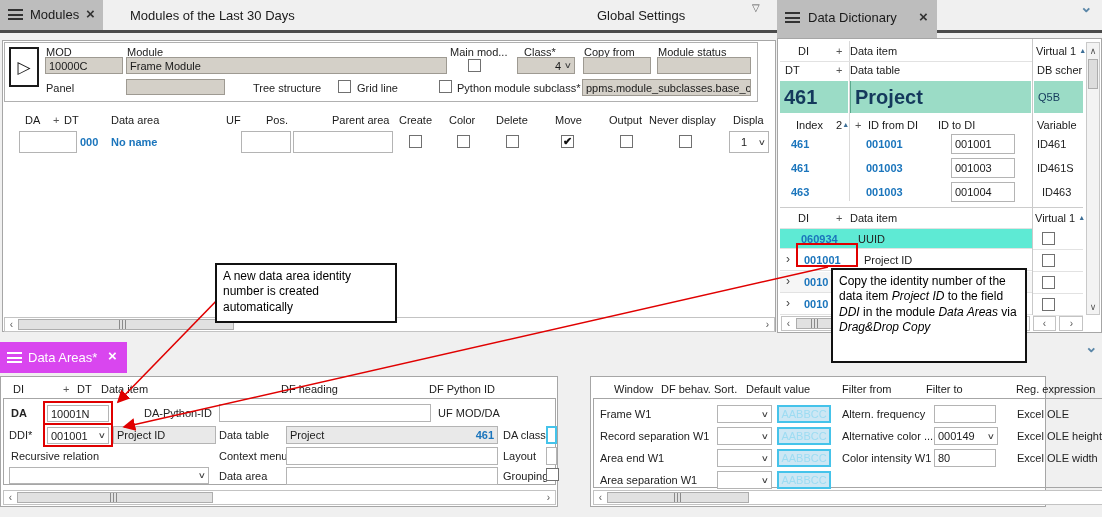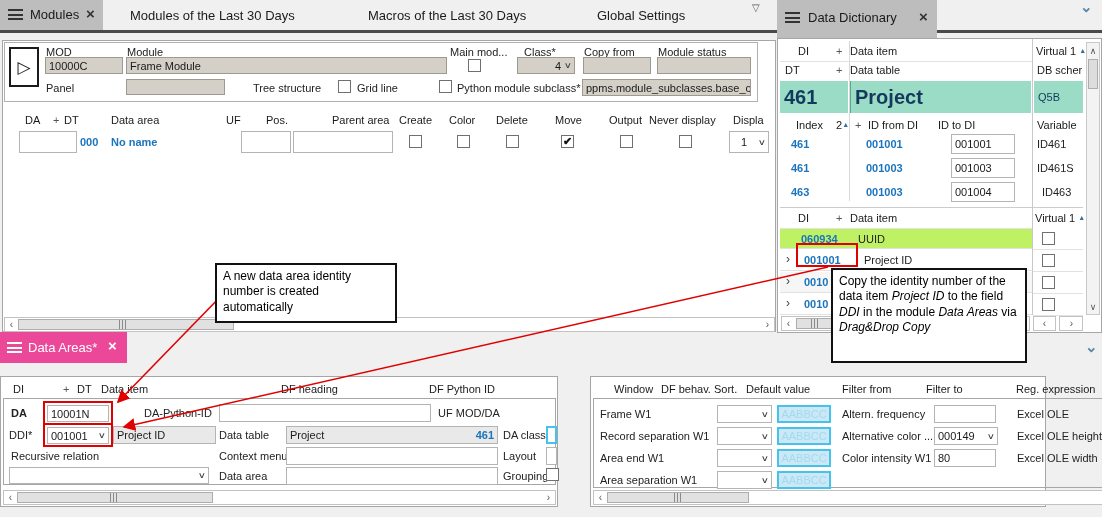--- a/index.html
+++ b/index.html
@@ -47,21 +47,20 @@
 
   <div class="abs" style="left:0;top:0;width:1102px;height:33px;background:#f0f0f0;"></div>
   <div class="abs" style="left:0;top:30px;width:1102px;height:3px;background:#4a4a4a;z-index:1;"></div>
 
   <div class="abs" style="left:0;top:0;width:103px;height:30px;background:#bdbdbd;z-index:2;">
     <span class="burger" style="left:8px;top:9px;"></span>
     <span class="tabtext" style="left:30px;top:7px;">Modules</span>
     <span class="closex" style="left:86px;top:7px;">×</span>
   </div>
   <span class="tabtext" style="left:130px;top:8px;">Modules of the Last 30 Days</span>
-  <span class="tabtext" style="left:368px;top:8px;">Macros of the Last 30 Days</span>
   <span class="tabtext" style="left:597px;top:8px;">Global Settings</span>
   <span class="abs" style="left:752px;top:2px;font-size:10px;color:#555;">▽</span>
 
   <div class="abs" style="left:777px;top:0;width:160px;height:38px;background:#bdbdbd;z-index:2;">
     <span class="burger" style="left:8px;top:12px;"></span>
     <span class="tabtext" style="left:31px;top:10px;">Data Dictionary</span>
     <span class="closex" style="left:142px;top:10px;">×</span>
   </div>
   <span class="chev" style="left:1080px;top:-2px;">⌄</span>
 
@@ -203,21 +202,21 @@
         <span>001004</span>
       </div>
     <span class="lbl" style="left:264px;top:147px;">ID463</span>
 
     <div class="sep" style="left:2px;top:168px;width:303px;background:#cccccc;"></div>
     <span class="hdr" style="left:20px;top:173px;">DI</span>
     <span class="hdr" style="left:58px;top:173px;color:#555;">+</span>
     <span class="hdr" style="left:72px;top:173px;">Data item</span>
     <span class="hdr" style="left:257px;top:173px;"><span>Virtual 1</span> <span class="tri">▲</span></span>
 
-    <div class="abs" style="left:2px;top:189px;width:252px;height:21px;background:#bef264;border-top:1px solid #e2e2e2;border-bottom:1px solid #e2e2e2;">
+    <div class="abs" style="left:2px;top:189px;width:252px;height:21px;background:#5eead4;border-top:1px solid #e2e2e2;border-bottom:1px solid #e2e2e2;">
       <span class="lbl bb" style="left:21px;top:4px;">060934</span>
       <span class="lbl" style="left:78px;top:4px;">UUID</span>
     </div>
     <div class="abs" style="left:2px;top:211px;width:252px;height:21px;border-bottom:1px solid #e2e2e2;">
       <span style="position:absolute;left:6px;top:2px;font-size:12px;color:#444;">›</span>
       <span class="lbl bb" style="left:24px;top:4px;">001001</span>
       <span class="lbl" style="left:84px;top:4px;">Project ID</span>
     </div>
     <div class="abs" style="left:2px;top:233px;width:252px;height:21px;background:#f6f6f6;border-bottom:1px solid #e2e2e2;">
       <span style="position:absolute;left:6px;top:2px;font-size:12px;color:#444;">›</span>
@@ -252,21 +251,21 @@
     <div class="sb" style="left:255px;top:277px;width:23px;height:15px;">
       <span class="arr" style="left:4px;">‹</span>
     </div>
     <div class="sb" style="left:281px;top:277px;width:24px;height:15px;">
       <span class="arr" style="left:5px;">›</span>
     </div>
   </div>
 
   <span class="chev" style="left:1085px;top:338px;">⌄</span>
 
-  <div class="abs" style="left:0;top:332px;width:127px;height:31px;background:#ec4899;color:#fff;z-index:2;">
+  <div class="abs" style="left:0;top:342px;width:127px;height:31px;background:#d946ef;color:#fff;z-index:2;">
     <span class="burger white" style="left:7px;top:10px;"></span>
     <span class="tabtext" style="left:28px;top:8px;color:#fff;">Data Areas*</span>
     <span class="closex" style="left:108px;top:7px;color:#fff;">×</span>
   </div>
 
   <div class="panel" style="left:0;top:376px;width:558px;height:131px;">
     <span class="hdr" style="left:12px;top:6px;">DI</span>
     <span class="hdr" style="left:62px;top:6px;color:#555;">+</span>
     <span class="hdr" style="left:76px;top:6px;">DT</span>
     <span class="hdr" style="left:100px;top:6px;">Data item</span>

